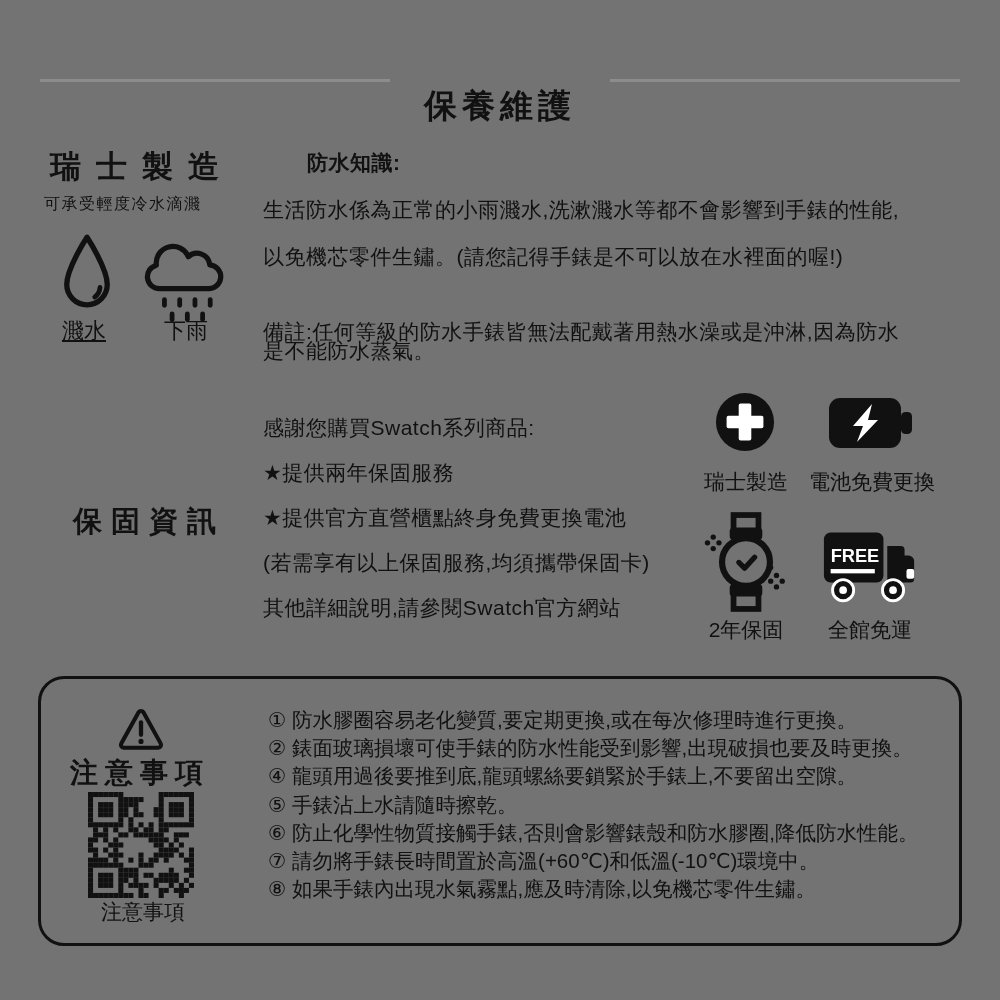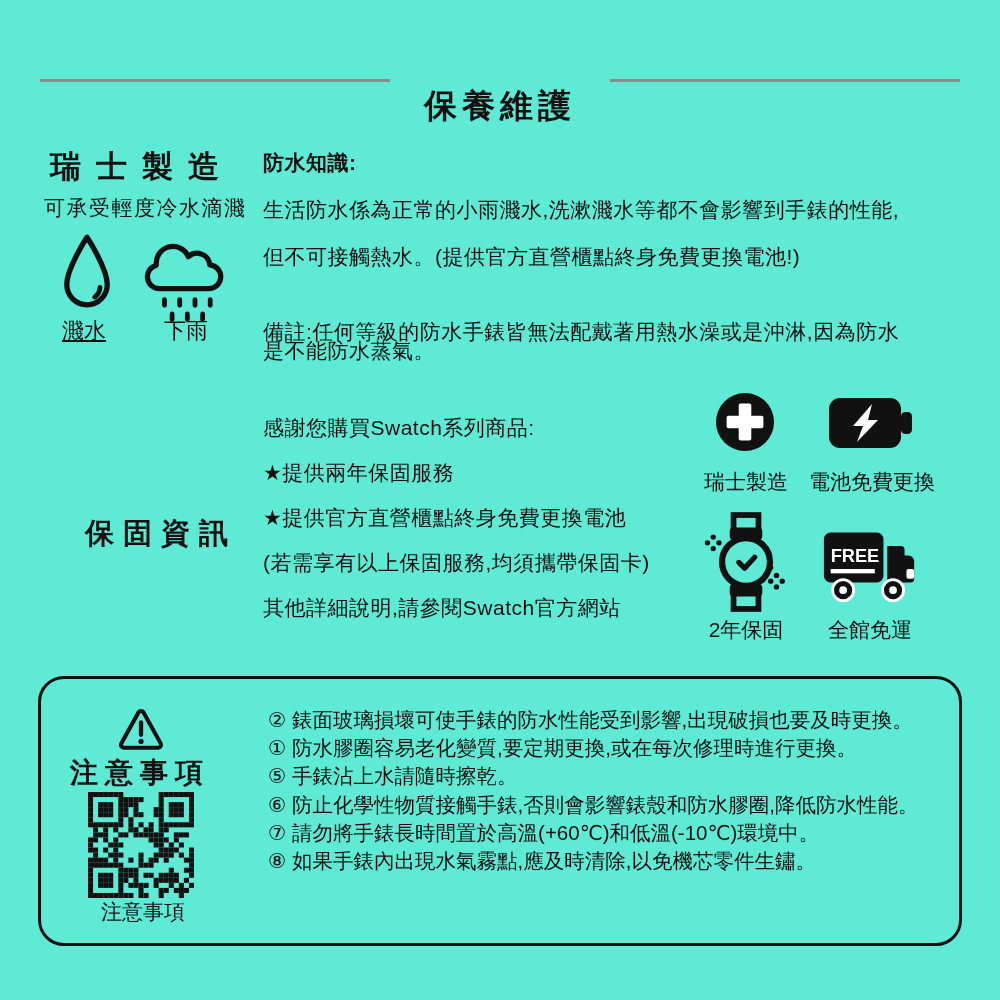--- a/index.html
+++ b/index.html
@@ -1,29 +1,29 @@
 <!DOCTYPE html>
 <html><head>
 <meta charset="utf-8">
 <style>
   html,body{margin:0;padding:0;background:#ffffff;}
   .page{
-    position:relative;width:1000px;height:1000px;background:#5eead4;
+    position:relative;width:1000px;height:1000px;background:#737373;
     font-family:"Liberation Sans","DejaVu Sans",sans-serif;color:#111111;
     overflow:hidden;
   }
   
   .title-line{position:absolute;top:79px;height:3px;background:#8c8c8c;}
   .title-line.left{left:40px;width:350px;}
   .title-line.right{left:610px;width:350px;}
   .page-title{position:absolute;left:0;top:62px;width:1000px;text-align:center;
     font-size:33px;font-weight:bold;letter-spacing:5px;}
   
   .wp-heading{position:absolute;left:50px;top:146px;font-size:31px;font-weight:bold;letter-spacing:15px;white-space:nowrap;}
-  .wp-subheading{position:absolute;left:44px;top:194px;font-size:21px;letter-spacing:1.5px;white-space:nowrap;}
+  .wp-subheading{position:absolute;left:44px;top:194px;font-size:16px;letter-spacing:1.5px;white-space:nowrap;}
   .icon-drop{position:absolute;left:60px;top:232px;}
   .icon-cloud{position:absolute;left:136px;top:240px;}
   .wp-icon-label{position:absolute;top:316px;font-size:22px;text-align:center;}
   .wp-icon-label.splash{left:54px;width:60px;text-decoration:underline;}
   .wp-icon-label.rain{left:146px;width:80px;}
   .body-line{position:absolute;left:263px;font-size:21px;white-space:nowrap;letter-spacing:0.5px;}
   
   .warranty-heading{position:absolute;left:73px;top:502px;font-size:29px;font-weight:bold;letter-spacing:9px;white-space:nowrap;}
   .badge-icon{position:absolute;}
   .badge-label{position:absolute;font-size:21px;text-align:center;white-space:nowrap;}
@@ -68,29 +68,29 @@
           <rect x="75" y="60" width="5" height="11" rx="2.5"></rect>
           <rect x="35" y="75" width="5" height="11" rx="2.5"></rect>
           <rect x="51" y="75" width="5" height="11" rx="2.5"></rect>
           <rect x="67" y="75" width="5" height="11" rx="2.5"></rect>
         </g>
       </svg>
     </span>
     <div class="wp-icon-label splash">濺水</div>
     <div class="wp-icon-label rain">下雨</div>
 
-    <div class="body-line" style="top:149px;font-weight:bold;">防水知識:</div>
+    <div class="body-line" style="top:149px;font-weight:bold;margin-left:44px;">防水知識:</div>
     <div class="body-line" style="top:196px;">生活防水係為正常的小雨濺水,洗漱濺水等都不會影響到手錶的性能,</div>
-    <div class="body-line" style="top:243px;">但不可接觸熱水。(提供官方直營櫃點終身免費更換電池!)</div>
+    <div class="body-line" style="top:243px;">以免機芯零件生鏽。(請您記得手錶是不可以放在水裡面的喔!)</div>
     <div class="body-line" style="top:290px;margin-top:28px;">備註:任何等級的防水手錶皆無法配戴著用熱水澡或是沖淋,因為防水</div>
     <div class="body-line" style="top:337px;">是不能防水蒸氣。</div>
   </section>
 
   <section>
-    <h2 class="warranty-heading" style="margin:12px;">保固資訊</h2>
+    <h2 class="warranty-heading" style="margin:0;">保固資訊</h2>
 
     <div class="body-line" style="top:414px;">感謝您購買Swatch系列商品:</div>
     <div class="body-line" style="top:459px;">★提供兩年保固服務</div>
     <div class="body-line" style="top:504px;">★提供官方直營櫃點終身免費更換電池</div>
     <div class="body-line" style="top:549px;">(若需享有以上保固服務,均須攜帶保固卡)</div>
     <div class="body-line" style="top:594px;">其他詳細說明,請參閱Swatch官方網站</div>
 
     <span class="badge-icon" style="left:714px;top:391px;">
       <svg width="62" height="62" viewBox="0 0 64 64">
         <circle cx="32" cy="32" r="30" fill="#111"></circle>
@@ -391,22 +391,23 @@
           <rect x="40" y="100" width="5" height="5"></rect>
           <rect x="50" y="100" width="5" height="5"></rect>
           <rect x="55" y="100" width="5" height="5"></rect>
           <rect x="70" y="100" width="5" height="5"></rect>
           <rect x="90" y="100" width="5" height="5"></rect>
         </svg>
     </span>
     <div class="qr-caption">注意事項</div>
 
     <div class="notice-list">
+      <div>① 防水膠圈容易老化變質,要定期更換,或在每次修理時進行更換。</div>
       <div>② 錶面玻璃損壞可使手錶的防水性能受到影響,出現破損也要及時更換。</div>
-      <div>① 防水膠圈容易老化變質,要定期更換,或在每次修理時進行更換。</div>
+      <div>④ 龍頭用過後要推到底,龍頭螺絲要鎖緊於手錶上,不要留出空隙。</div>
       <div>⑤ 手錶沾上水請隨時擦乾。</div>
       <div>⑥ 防止化學性物質接觸手錶,否則會影響錶殼和防水膠圈,降低防水性能。</div>
       <div>⑦ 請勿將手錶長時間置於高溫(+60℃)和低溫(-10℃)環境中。</div>
       <div>⑧ 如果手錶內出現水氣霧點,應及時清除,以免機芯零件生鏽。</div>
     </div>
   </section>
 
 </div>
 
 </body></html>

